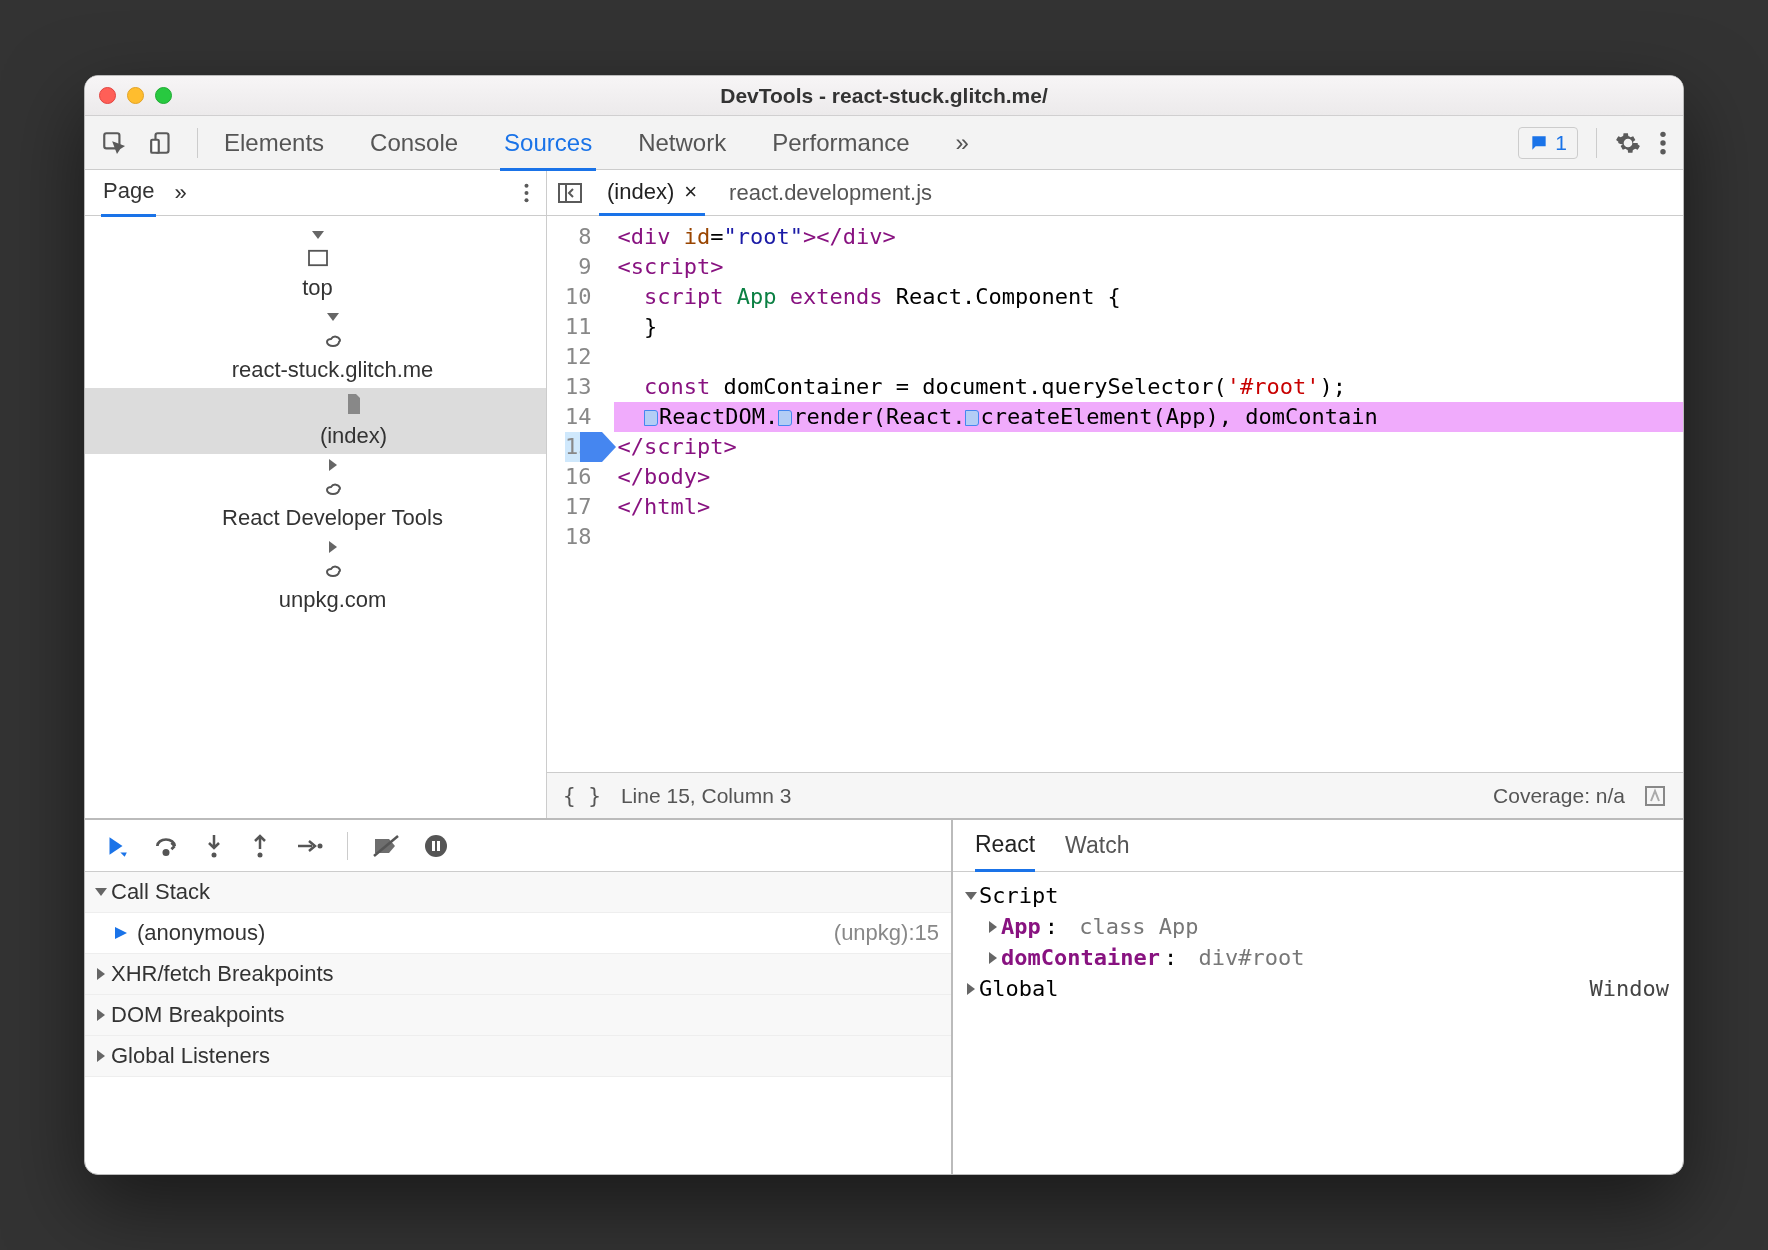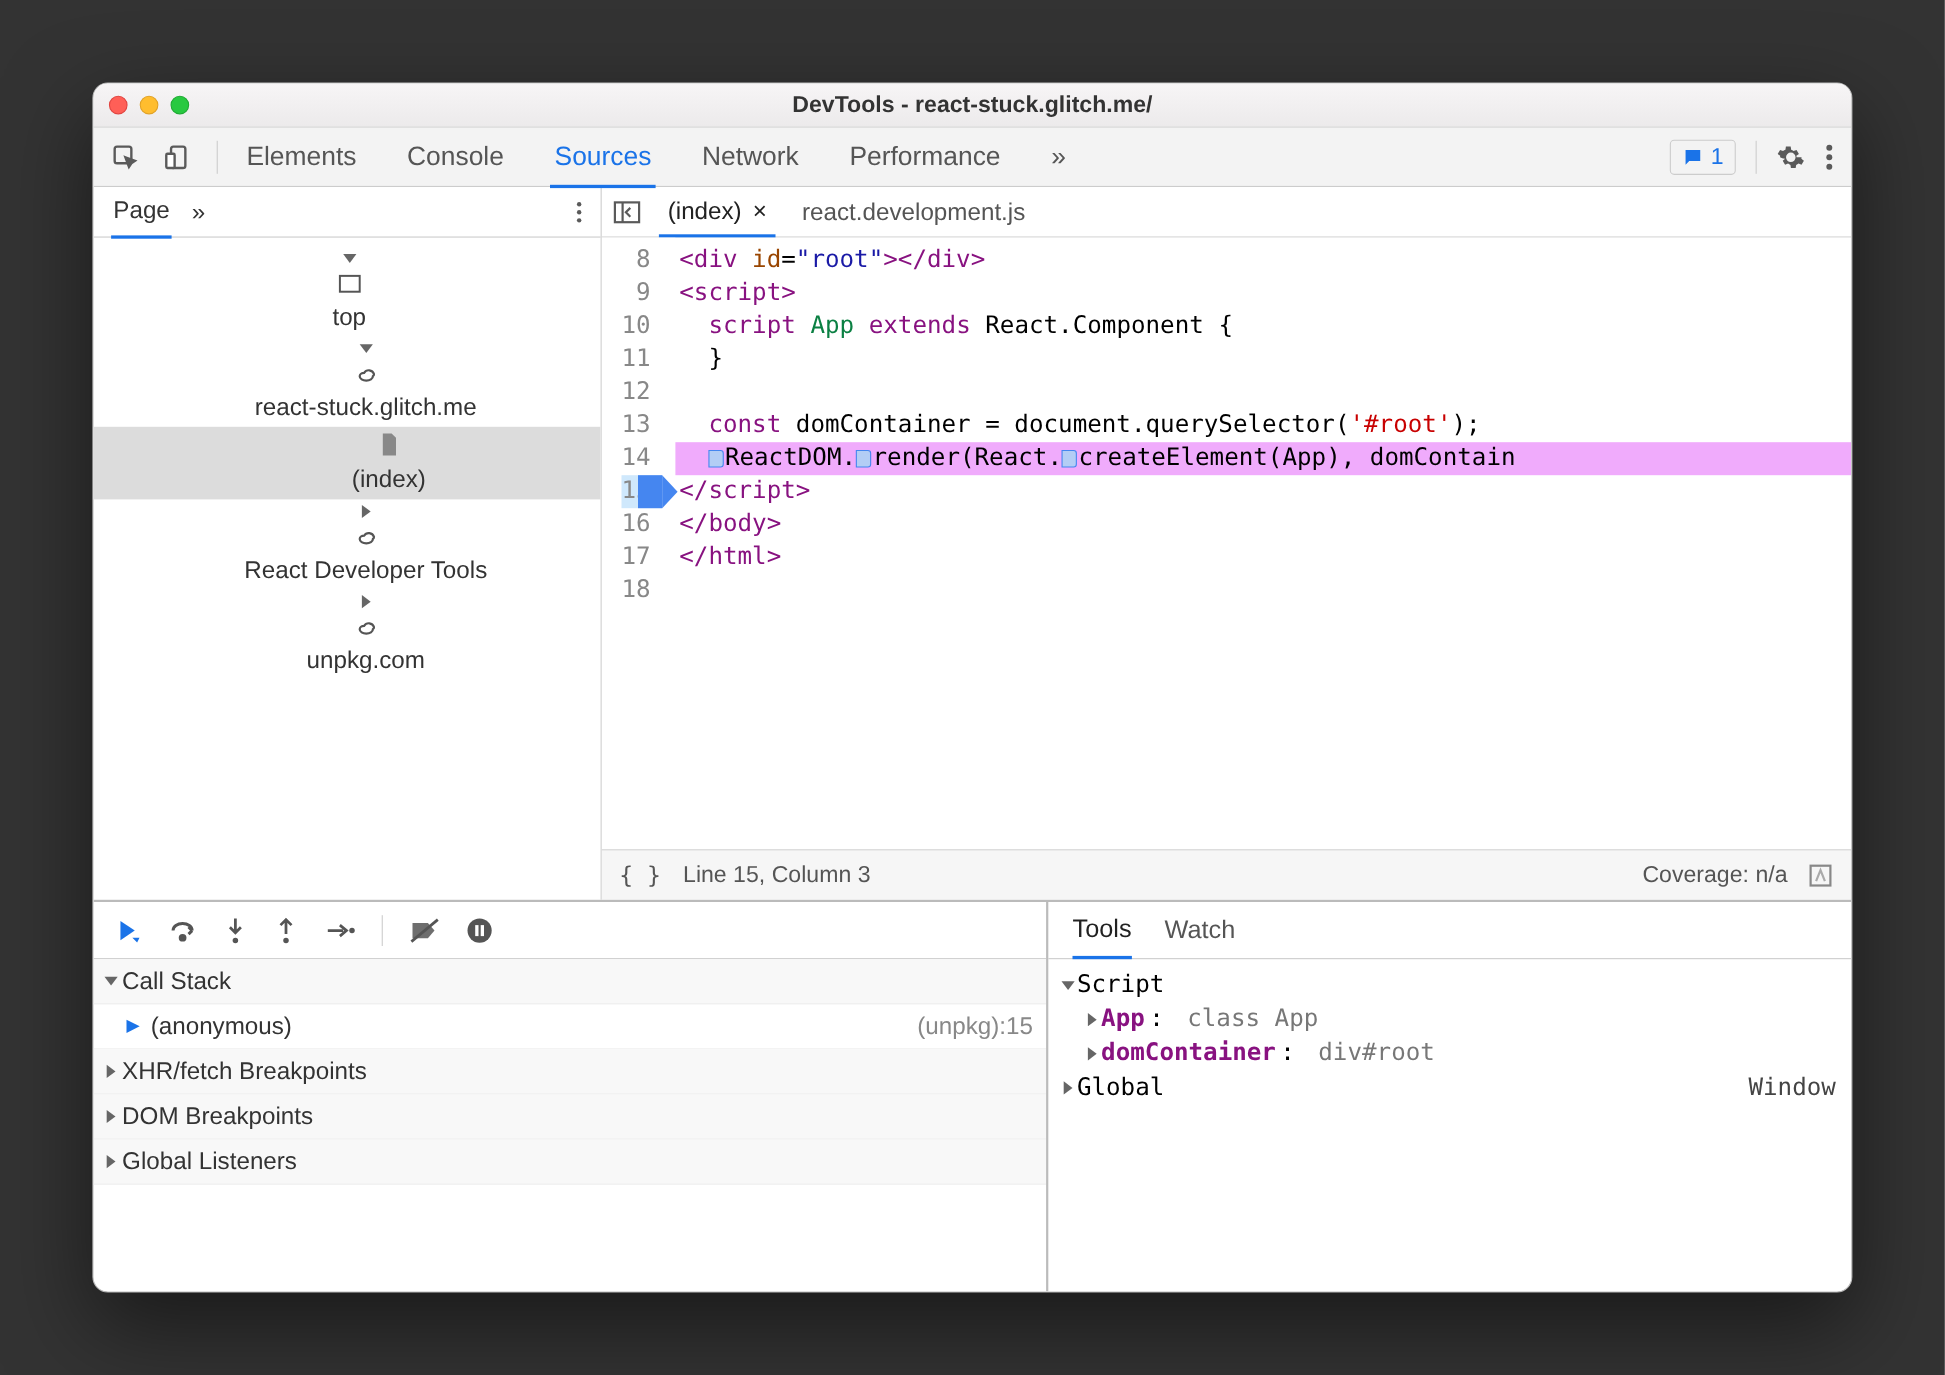--- a/index.html
+++ b/index.html
@@ -379,21 +379,21 @@
           <span>DOM Breakpoints</span>
         </div>
         <div class="sec-hdr">
           <span class="tri"></span>
           <span>Global Listeners</span>
         </div>
       </div>
     </div>
     <div class="bright">
       <div class="scope-tabs">
-        <div class="stab active">Tools</div>
+        <div class="stab active">React</div>
         <div class="stab">Watch</div>
       </div>
       <div class="scope-body">
         <div class="srow">
           <span class="tri down"></span>
           <span>Script</span>
         </div>
         <div class="srow indent">
           <span class="tri"></span>
           <span class="propname">App</span><span>:</span>&nbsp;

